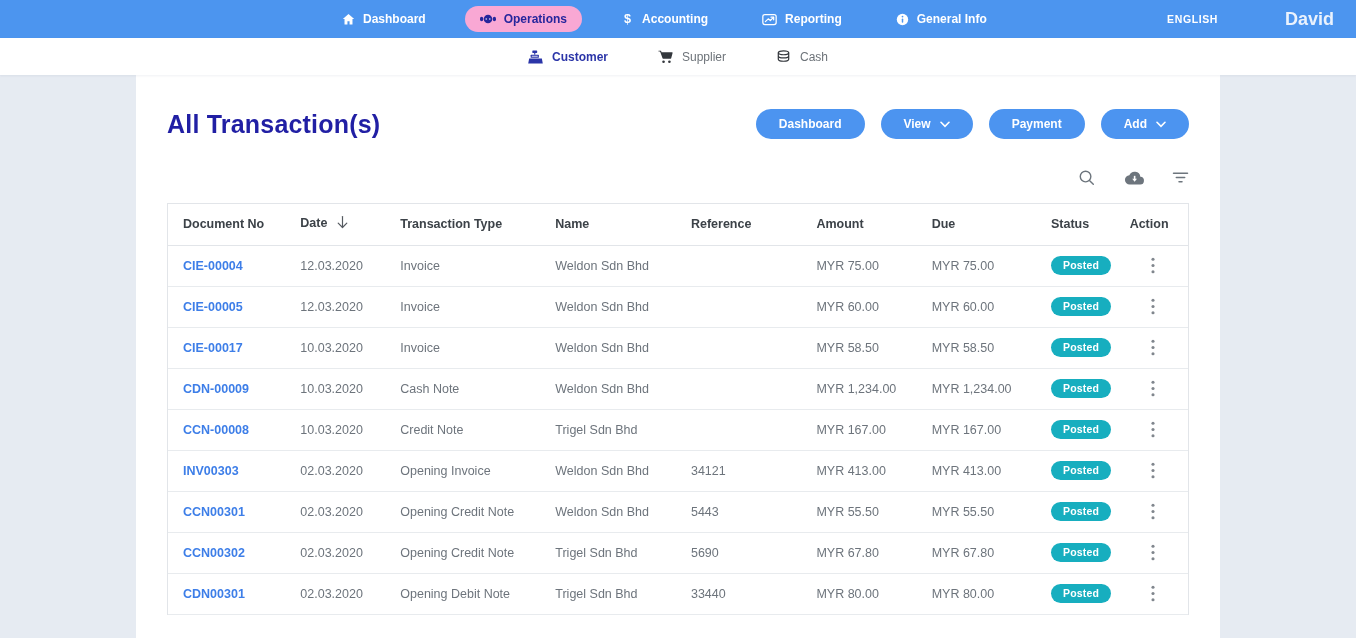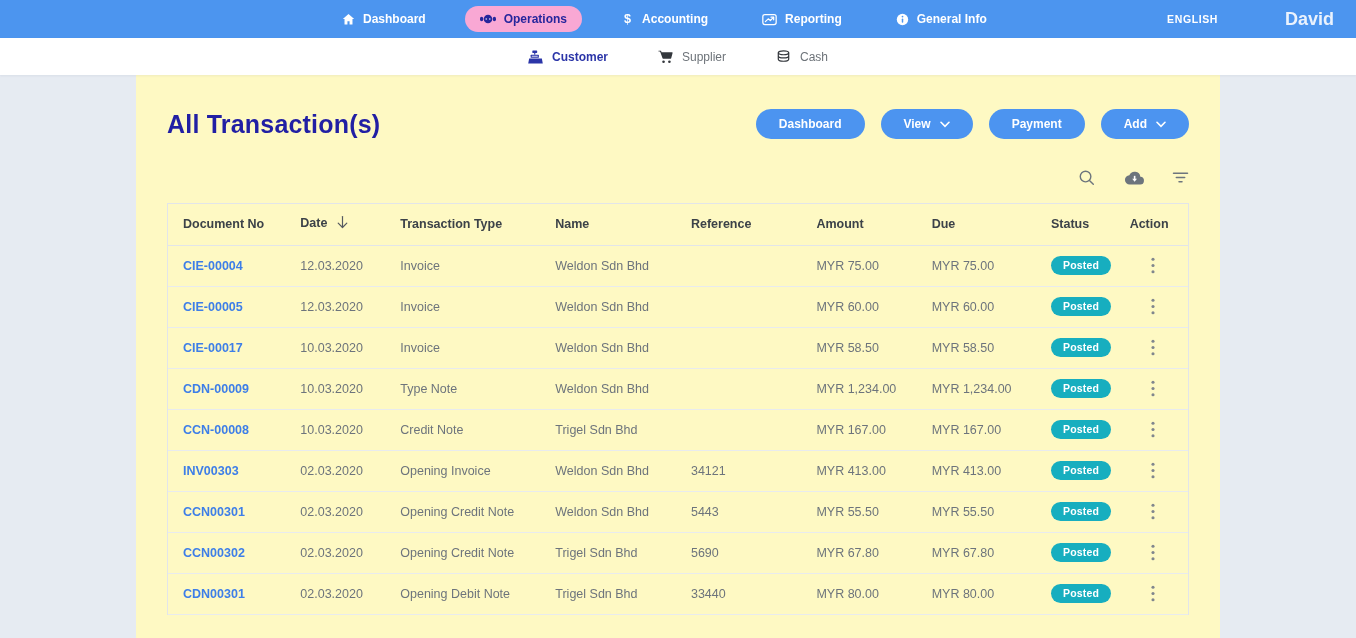--- a/index.html
+++ b/index.html
@@ -43,21 +43,21 @@
   .subnav-item {
     display: flex; align-items: center; gap: 9px;
     font-size: 12px; color: #6d7379; cursor: pointer;
   }
   .subnav-item .icon { color: #33373c; display: inline-flex; align-items: center; }
   .subnav-item.active { color: #2b35a8; font-weight: 700; }
   .subnav-item.active .icon { color: #2b35a8; }
 
   
   .content {
-    width: 1084px; margin: 0 auto; background: #fef9c3;
+    width: 1084px; margin: 0 auto; background: #ffffff;
     min-height: 563px; padding: 0 31px;
   }
   .page-header { display: flex; align-items: center; justify-content: space-between; padding-top: 34px; }
   .page-title { margin: 0; font-size: 25px; font-weight: 700; color: #211fa4; letter-spacing: .2px; }
   .btn-group { display: flex; gap: 16px; }
   .btn {
     background: #4c94f0; color: #fff; border: none; border-radius: 15px;
     height: 30px; padding: 0 23px; font-size: 12px; font-weight: 700;
     display: inline-flex; align-items: center; gap: 9px; cursor: pointer;
     font-family: inherit; white-space: nowrap;
@@ -323,21 +323,21 @@
                 <svg width="4" height="17" viewBox="0 0 4 17" fill="currentColor">
                   <circle cx="2" cy="2.2" r="1.55"></circle>
                   <circle cx="2" cy="8.5" r="1.55"></circle>
                   <circle cx="2" cy="14.8" r="1.55"></circle>
                 </svg>
               </span></td>
   </tr>
           <tr>
     <td><a class="doc-link">CDN-00009</a></td>
     <td>10.03.2020</td>
-    <td>Type Note</td>
+    <td>Cash Note</td>
     <td>Weldon Sdn Bhd</td>
     <td></td>
     <td>MYR 1,234.00</td>
     <td>MYR 1,234.00</td>
     <td><span class="badge">Posted</span></td>
     <td class="col-action-cell"><span class="kebab">
                 <svg width="4" height="17" viewBox="0 0 4 17" fill="currentColor">
                   <circle cx="2" cy="2.2" r="1.55"></circle>
                   <circle cx="2" cy="8.5" r="1.55"></circle>
                   <circle cx="2" cy="14.8" r="1.55"></circle>

